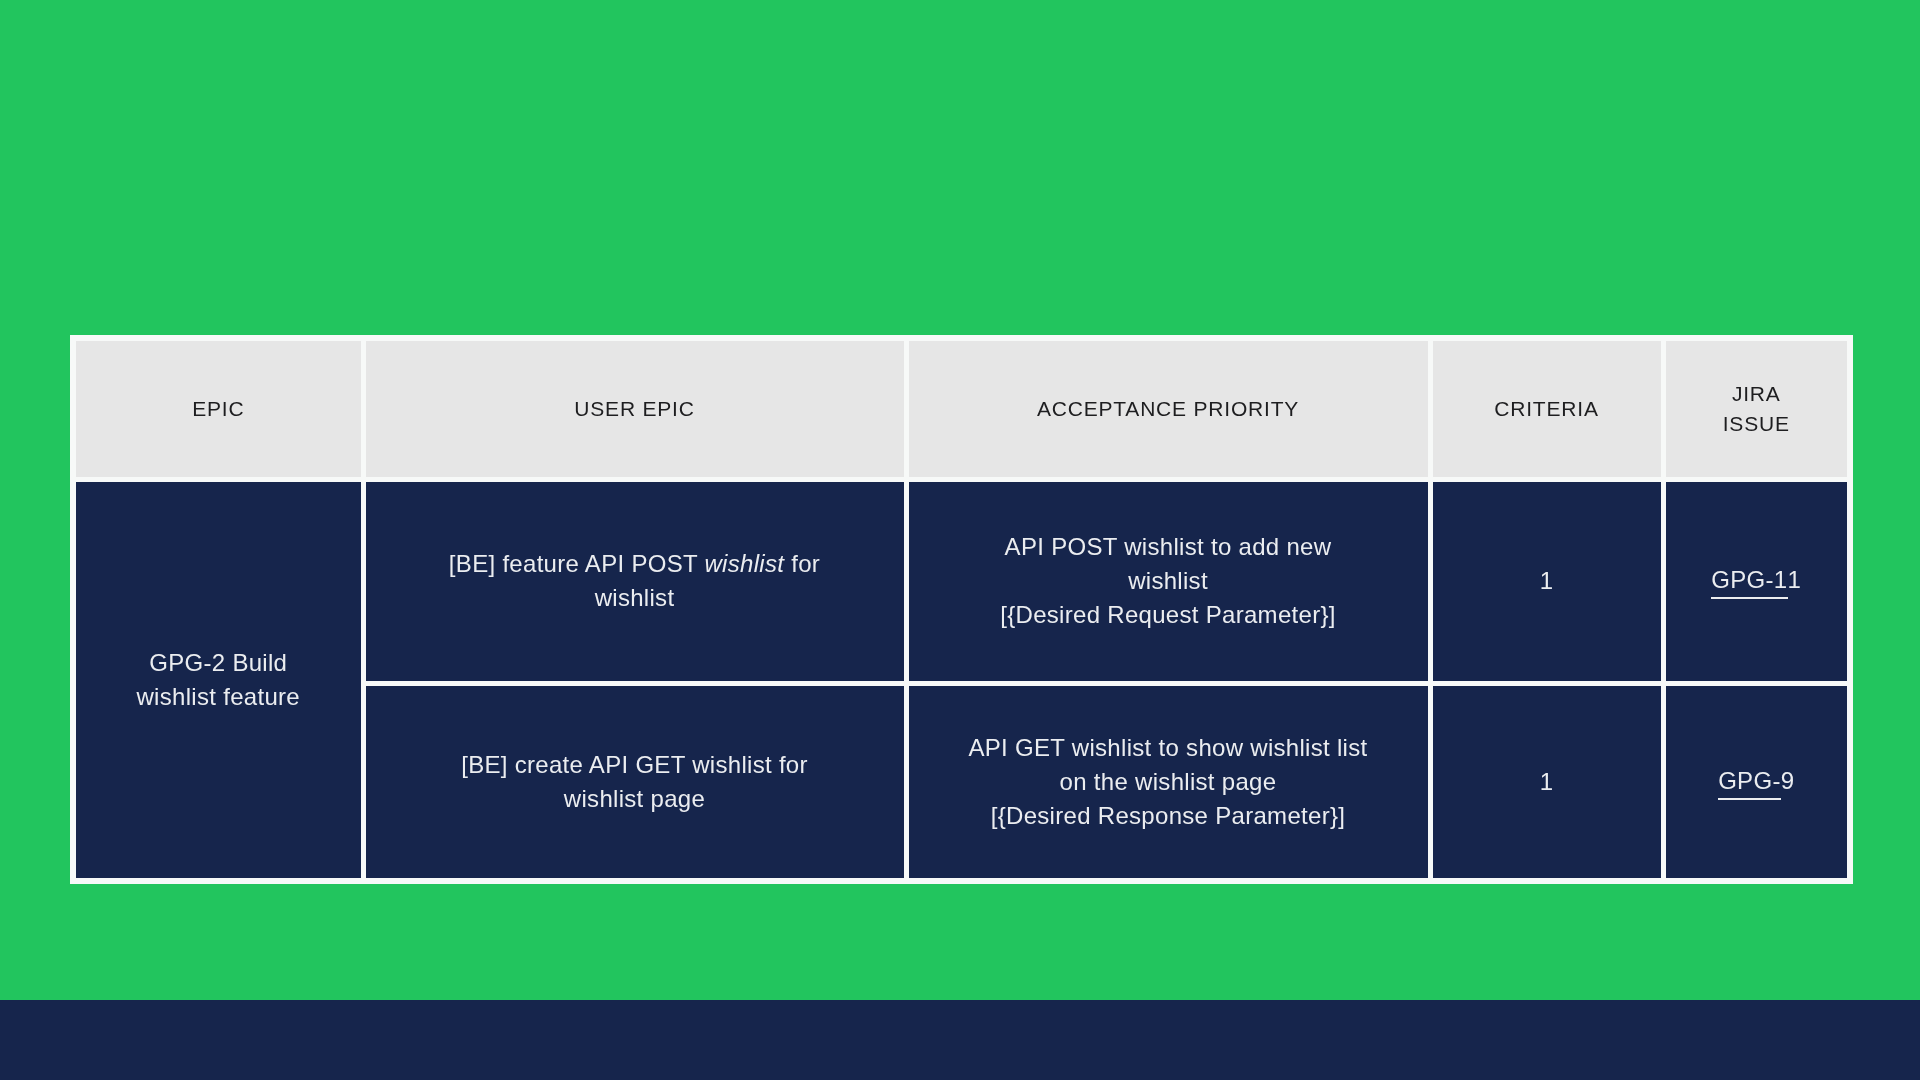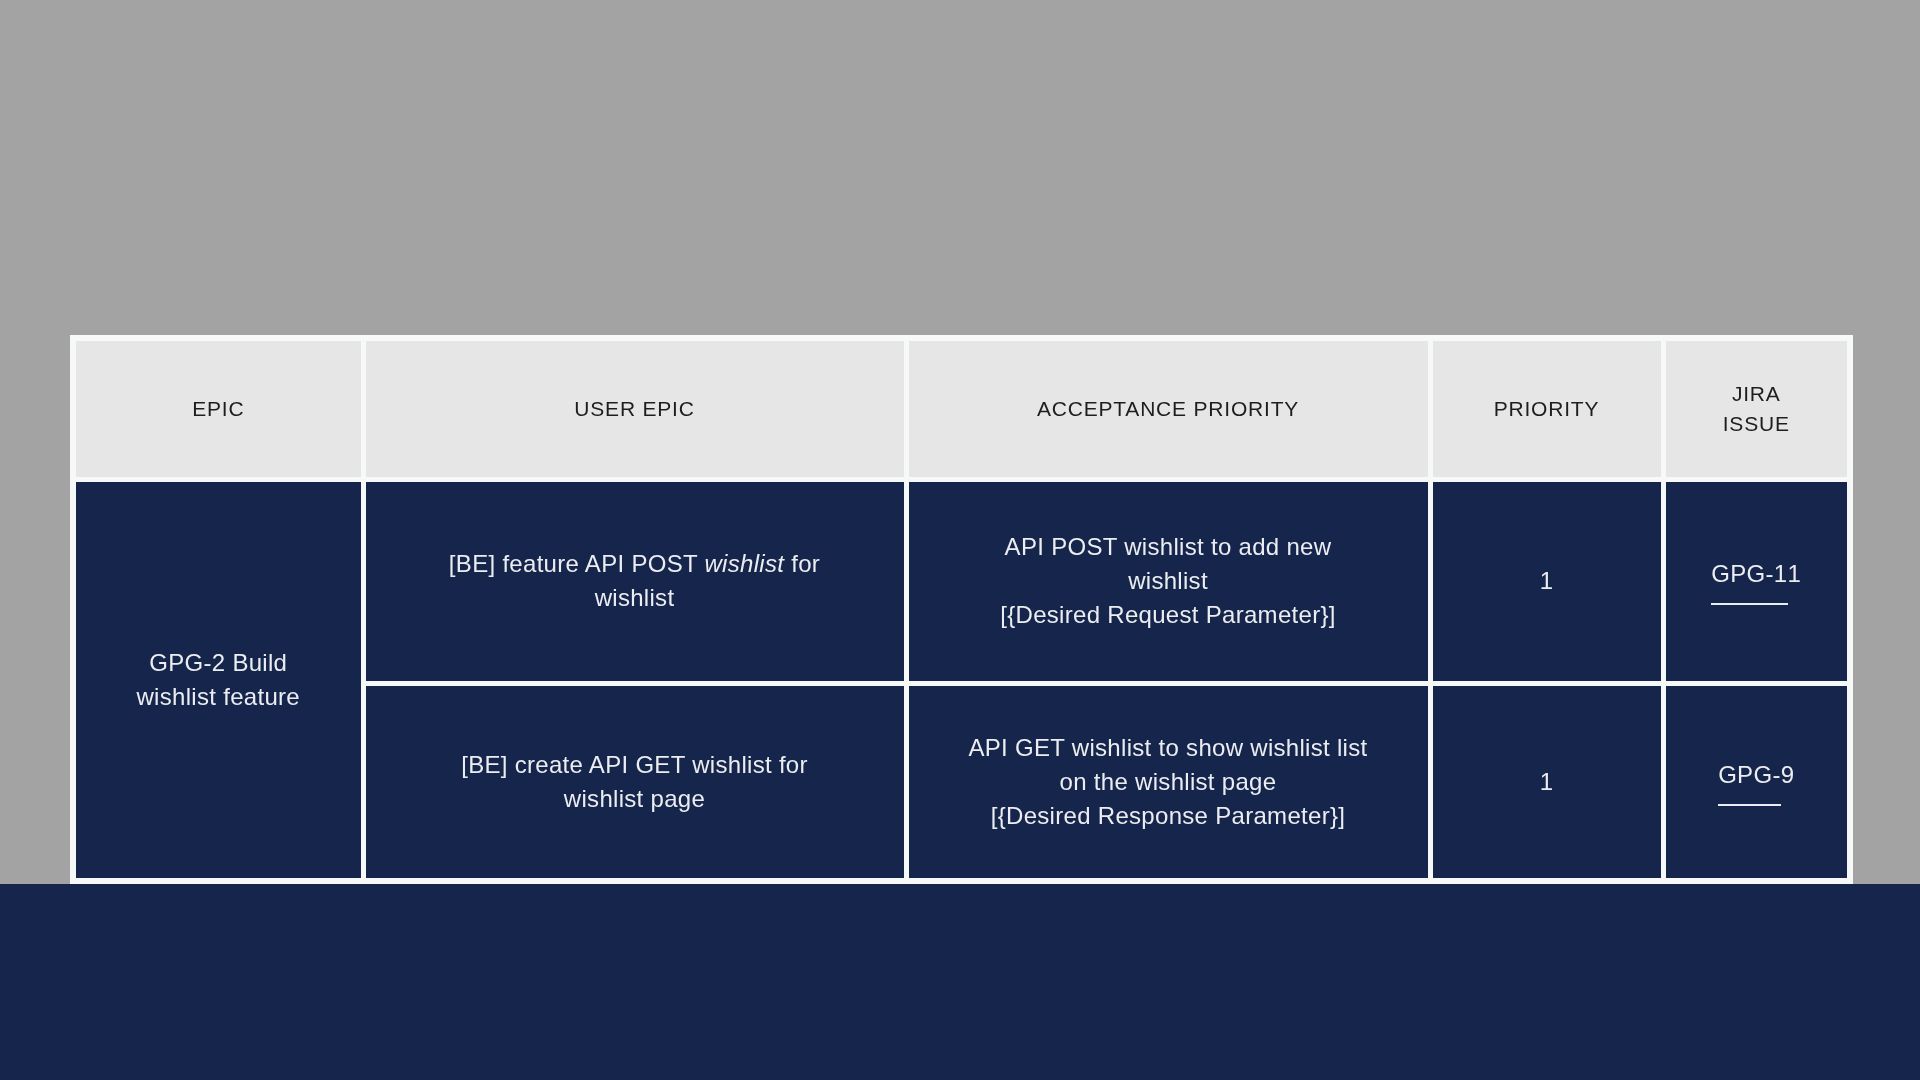--- a/index.html
+++ b/index.html
@@ -9,22 +9,22 @@
   body {
     width: 1920px;
     height: 1080px;
     background: #16254c;
     font-family: "Liberation Sans", sans-serif;
     overflow: hidden;
   }
   .canvas {
     position: relative;
     width: 1920px;
-    height: 884px;
-    background: #a3a3a3;
+    height: 1000px;
+    background: #22c55e;
   }
   table.backlog {
     position: absolute;
     left: 70px;
     top: 335px;
     border-collapse: collapse;
     table-layout: fixed;
     border: 6px solid #f7f9f8;
   }
   table.backlog th,
@@ -56,42 +56,42 @@
   tr.story-row-1 { height: 204px; }
   tr.story-row-2 { height: 198px; }
   .italic { font-style: italic; }
   .jira-link {
     color: #ebedf0;
     cursor: pointer;
   }
   .jira-underline {
     display: inline-block;
     border-bottom: 2px solid #ebedf0;
-    padding-bottom: 16px;
+    padding-bottom: 4px;
     line-height: 26px;
   }
 </style>
 </head>
 <body>
 
 <div class="canvas">
   <table class="backlog">
     <colgroup>
       <col style="width:290px">
       <col style="width:543px">
       <col style="width:524px">
       <col style="width:233px">
       <col style="width:187px">
     </colgroup>
     <thead>
       <tr>
         <th>EPIC</th>
         <th>USER EPIC</th>
         <th>ACCEPTANCE PRIORITY</th>
-        <th>PRIORITY</th>
+        <th>CRITERIA</th>
         <th>JIRA
 ISSUE</th>
       </tr>
     </thead>
     <tbody>
       <tr class="story-row-1">
         <td rowspan="2">GPG-2 Build
 wishlist feature</td>
         <td><span>[BE] feature API POST </span><span class="italic">wishlist</span><span> for
 wishlist</span></td>

